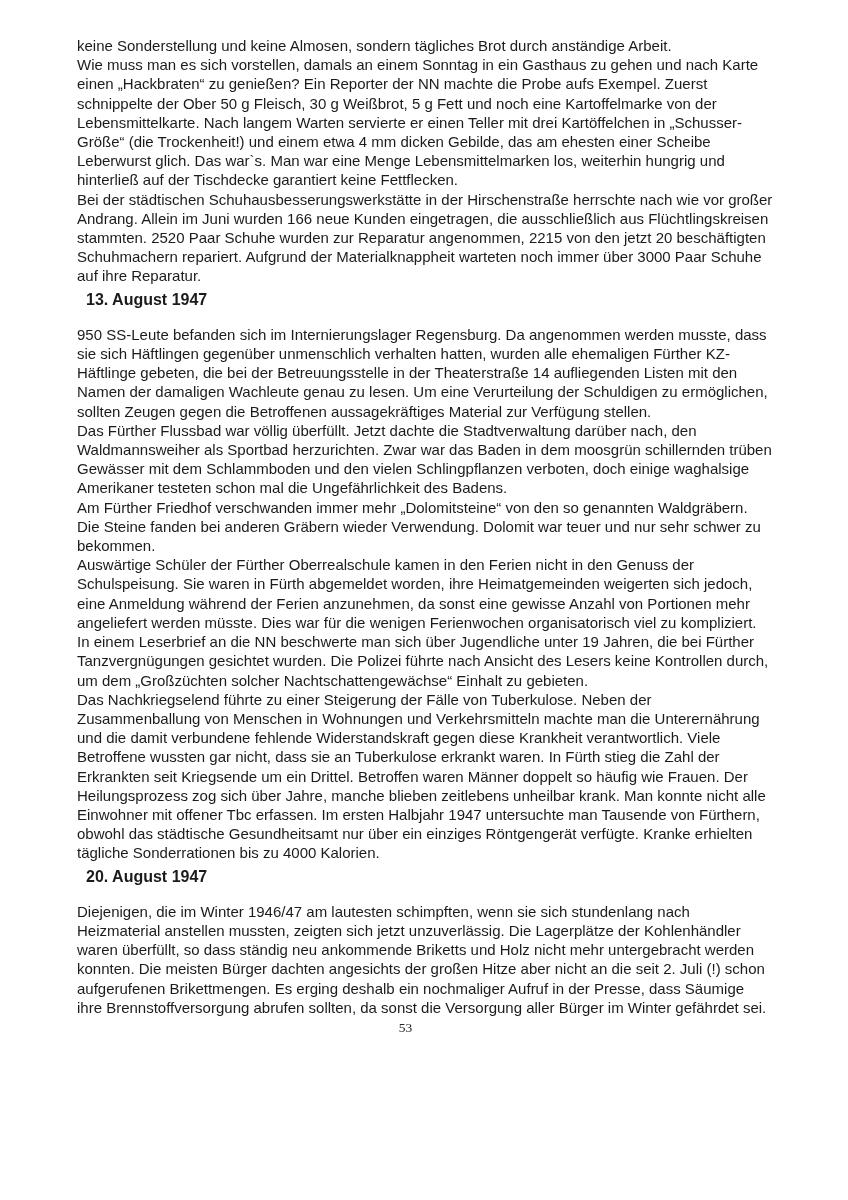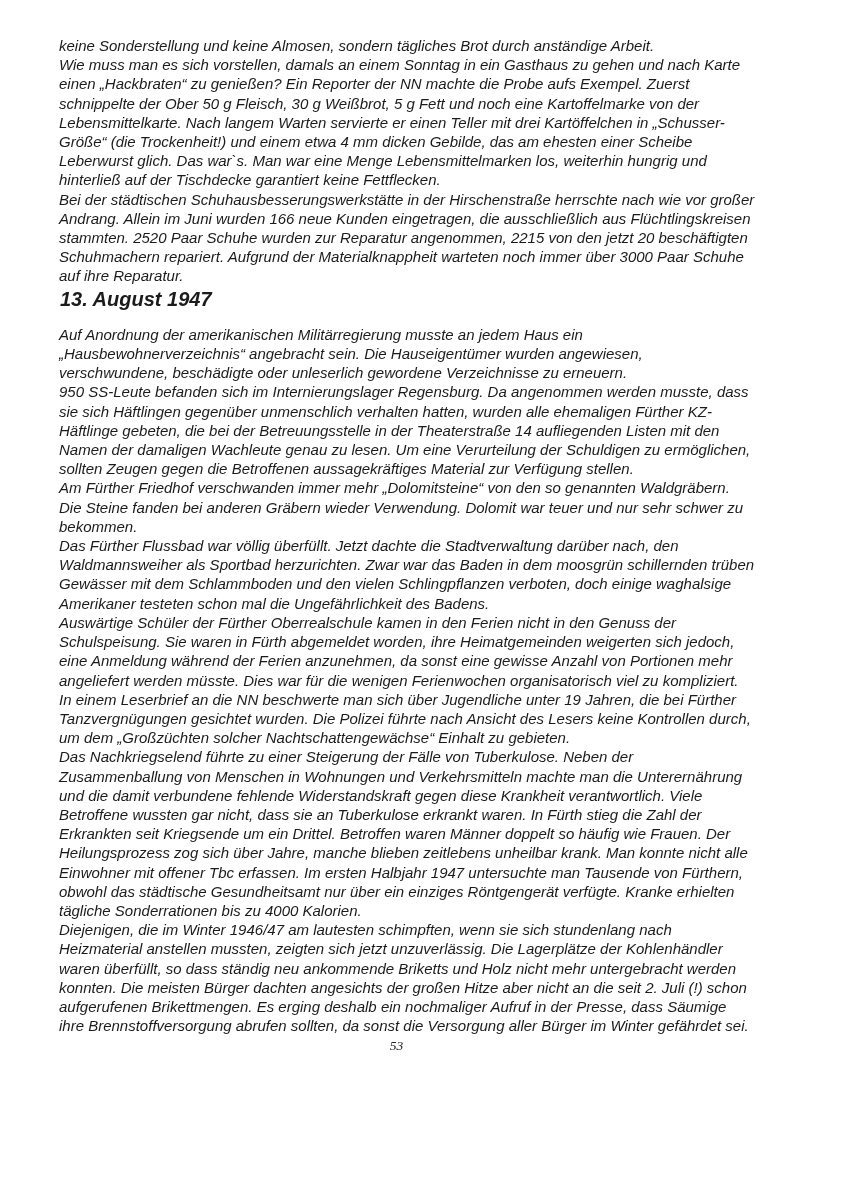--- a/index.html
+++ b/index.html
@@ -12,31 +12,30 @@
     width: 848px;
     height: 1200px;
     background: #ffffff;
     overflow: hidden;
     font-family: "Liberation Sans", sans-serif;
     font-size: 15px;
     line-height: 19.2px;
     color: #1b1b1b;
   }
   .content {
-    padding: 36px 30px 0 59px;
-    font-style: italic;
+    padding: 36px 30px 0 77px;
   }
   .para {
     white-space: pre-line;
     margin: 0;
   }
   .heading {
-    font-size: 20px;
+    font-size: 16px;
     font-weight: bold;
-    margin: 4px 0 16px 1px;
+    margin: 4px 0 16px 9px;
     line-height: 19.2px;
   }
   .page-number {
     font-family: "Liberation Serif", serif;
     font-size: 13.5px;
     line-height: 17px;
     text-align: center;
     margin-top: 2px;
     padding-right: 84px;
     color: #222222;
@@ -59,35 +58,32 @@
 hinterließ auf der Tischdecke garantiert keine Fettflecken.</p>
       <p class="para">Bei der städtischen Schuhausbesserungswerkstätte in der Hirschenstraße herrschte nach wie vor großer
 Andrang. Allein im Juni wurden 166 neue Kunden eingetragen, die ausschließlich aus Flüchtlingskreisen
 stammten. 2520 Paar Schuhe wurden zur Reparatur angenommen, 2215 von den jetzt 20 beschäftigten
 Schuhmachern repariert. Aufgrund der Materialknappheit warteten noch immer über 3000 Paar Schuhe
 auf ihre Reparatur.</p>
     </div>
 
     <div class="section">
       <h2 class="heading">13. August 1947</h2>
-      <p class="para">Auf Anordnung der amerikanischen Militärregierung musste an jedem Haus ein
-„Hausbewohnerverzeichnis“ angebracht sein. Die Hauseigentümer wurden angewiesen,
-verschwundene, beschädigte oder unleserlich gewordene Verzeichnisse zu erneuern.</p>
       <p class="para">950 SS-Leute befanden sich im Internierungslager Regensburg. Da angenommen werden musste, dass
 sie sich Häftlingen gegenüber unmenschlich verhalten hatten, wurden alle ehemaligen Fürther KZ-
 Häftlinge gebeten, die bei der Betreuungsstelle in der Theaterstraße 14 aufliegenden Listen mit den
 Namen der damaligen Wachleute genau zu lesen. Um eine Verurteilung der Schuldigen zu ermöglichen,
 sollten Zeugen gegen die Betroffenen aussagekräftiges Material zur Verfügung stellen.</p>
-      <p class="para">Am Fürther Friedhof verschwanden immer mehr „Dolomitsteine“ von den so genannten Waldgräbern.
-Die Steine fanden bei anderen Gräbern wieder Verwendung. Dolomit war teuer und nur sehr schwer zu
-bekommen.</p>
       <p class="para">Das Fürther Flussbad war völlig überfüllt. Jetzt dachte die Stadtverwaltung darüber nach, den
 Waldmannsweiher als Sportbad herzurichten. Zwar war das Baden in dem moosgrün schillernden trüben
 Gewässer mit dem Schlammboden und den vielen Schlingpflanzen verboten, doch einige waghalsige
 Amerikaner testeten schon mal die Ungefährlichkeit des Badens.</p>
+      <p class="para">Am Fürther Friedhof verschwanden immer mehr „Dolomitsteine“ von den so genannten Waldgräbern.
+Die Steine fanden bei anderen Gräbern wieder Verwendung. Dolomit war teuer und nur sehr schwer zu
+bekommen.</p>
     </div>
 
     <div class="section">
       <p class="para">Auswärtige Schüler der Fürther Oberrealschule kamen in den Ferien nicht in den Genuss der
 Schulspeisung. Sie waren in Fürth abgemeldet worden, ihre Heimatgemeinden weigerten sich jedoch,
 eine Anmeldung während der Ferien anzunehmen, da sonst eine gewisse Anzahl von Portionen mehr
 angeliefert werden müsste. Dies war für die wenigen Ferienwochen organisatorisch viel zu kompliziert.</p>
       <p class="para">In einem Leserbrief an die NN beschwerte man sich über Jugendliche unter 19 Jahren, die bei Fürther
 Tanzvergnügungen gesichtet wurden. Die Polizei führte nach Ansicht des Lesers keine Kontrollen durch,
 um dem „Großzüchten solcher Nachtschattengewächse“ Einhalt zu gebieten.</p>
@@ -96,20 +92,21 @@
 und die damit verbundene fehlende Widerstandskraft gegen diese Krankheit verantwortlich. Viele
 Betroffene wussten gar nicht, dass sie an Tuberkulose erkrankt waren. In Fürth stieg die Zahl der
 Erkrankten seit Kriegsende um ein Drittel. Betroffen waren Männer doppelt so häufig wie Frauen. Der
 Heilungsprozess zog sich über Jahre, manche blieben zeitlebens unheilbar krank. Man konnte nicht alle
 Einwohner mit offener Tbc erfassen. Im ersten Halbjahr 1947 untersuchte man Tausende von Fürthern,
 obwohl das städtische Gesundheitsamt nur über ein einziges Röntgengerät verfügte. Kranke erhielten
 tägliche Sonderrationen bis zu 4000 Kalorien.</p>
     </div>
 
     <div class="section">
+      <h2 class="heading">20. August 1947</h2>
       <p class="para">Diejenigen, die im Winter 1946/47 am lautesten schimpften, wenn sie sich stundenlang nach
 Heizmaterial anstellen mussten, zeigten sich jetzt unzuverlässig. Die Lagerplätze der Kohlenhändler
 waren überfüllt, so dass ständig neu ankommende Briketts und Holz nicht mehr untergebracht werden
 konnten. Die meisten Bürger dachten angesichts der großen Hitze aber nicht an die seit 2. Juli (!) schon
 aufgerufenen Brikettmengen. Es erging deshalb ein nochmaliger Aufruf in der Presse, dass Säumige
 ihre Brennstoffversorgung abrufen sollten, da sonst die Versorgung aller Bürger im Winter gefährdet sei.</p>
     </div>
 
     <div class="page-number">53</div>
 

